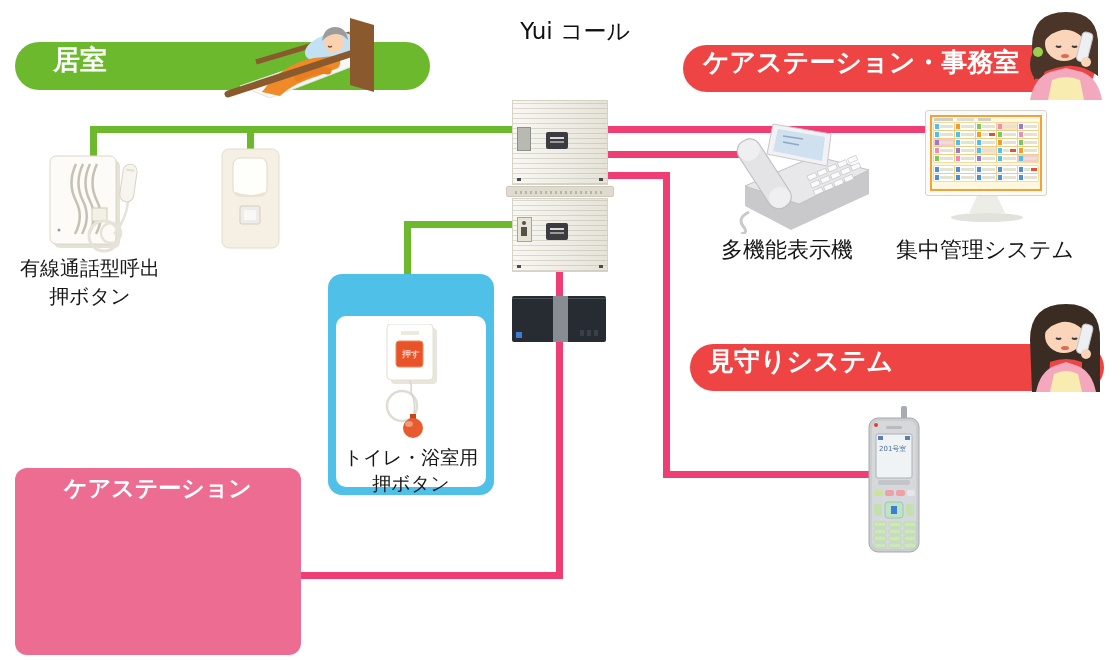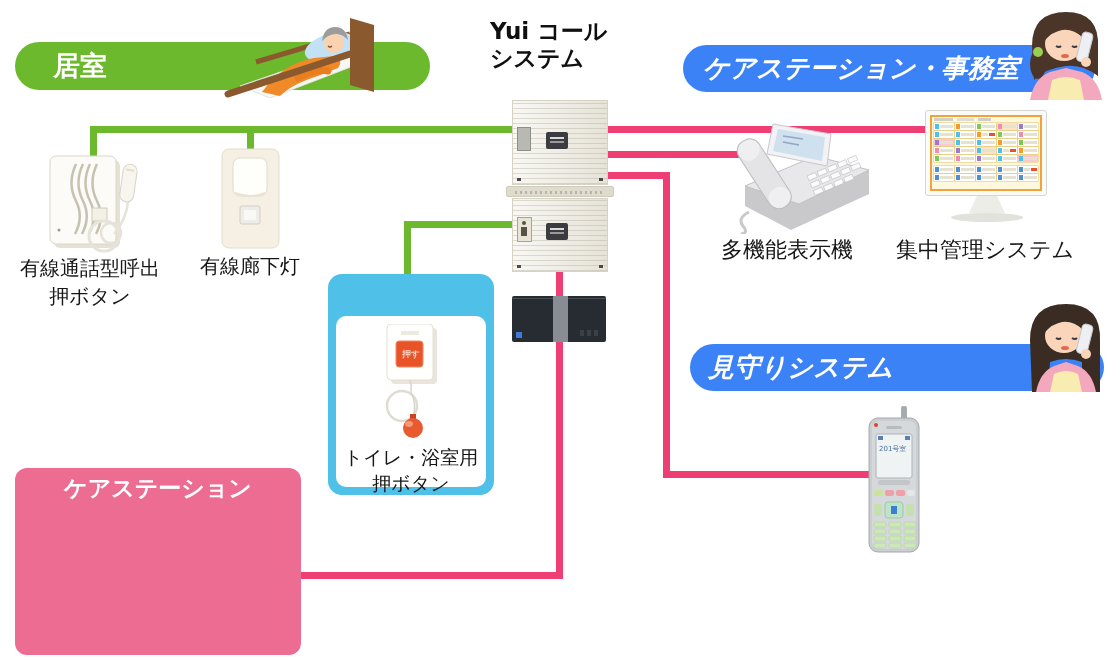--- a/index.html
+++ b/index.html
@@ -3,30 +3,30 @@
 <meta charset="utf-8">
 <style>
   html,body{margin:0;padding:0;background:#fff;}
   #stage{position:relative;width:1120px;height:660px;background:#fff;overflow:hidden;
          font-family:"DejaVu Sans","Liberation Sans",sans-serif;color:#1b1b1b;}
   .abs{position:absolute;}
   .line{position:absolute;}
   .green{background:#6CB92E;}
   .pink{background:#EE3E73;}
   
-  .pill{position:absolute;border-radius:24px;color:#fff;font-weight:bold;display:flex;align-items:center;}
+  .pill{position:absolute;border-radius:24px;color:#fff;font-weight:bold;display:flex;align-items:flex-start;}
   .pill.green-bg{background:#6CB92E;}
-  .pill.pink-bg{background:#3b82f6;font-style:italic;}
+  .pill.pink-bg{background:#ef4444;}
   
   .secbox{position:absolute;border-radius:14px;}
   .secbox .sechead{position:absolute;top:0;left:0;right:0;height:42px;display:flex;align-items:center;justify-content:center;
                    color:#fff;font-weight:bold;font-size:23px;}
   .secbox .secinner{position:absolute;background:#fff;border-radius:10px;}
   .caption{position:absolute;text-align:center;font-size:20px;line-height:1.38;color:#161616;}
-  .title{position:absolute;text-align:left;font-weight:bold;font-size:23px;line-height:1.18;color:#101010;}
+  .title{position:absolute;text-align:right;font-weight:normal;font-size:23px;line-height:1.18;color:#101010;}
   
   .unit{position:absolute;left:512px;width:96px;border:1px solid #D6D2C4;box-sizing:border-box;
         background:#EFECE1;
         background-image:repeating-linear-gradient(0deg, rgba(168,162,144,.35) 0 1px, transparent 1px 5px),
                          linear-gradient(90deg, rgba(255,255,255,.6), rgba(0,0,0,.04));}
   .unit .logo{position:absolute;left:33px;top:31px;width:22px;height:17px;background:#3B3B40;border-radius:2px;}
   .unit .logo::after{content:"";position:absolute;left:4px;top:5px;width:14px;height:2px;background:#DADADA;box-shadow:0 4px 0 #9a9a9a;}
   .unit .foot{position:absolute;bottom:3px;width:4px;height:3px;background:#4a4a48;}
   .tray{position:absolute;left:506px;top:186px;width:108px;height:11px;background:#DFDCCF;border:1px solid #CFCBBC;border-radius:2px;box-sizing:border-box;}
   .tray::after{content:"";position:absolute;left:8px;right:8px;top:4px;height:3px;
@@ -109,27 +109,23 @@
     <div>押ボタン</div>
   </div>
 
   <svg class="abs" style="left:221px;top:148px;" width="60" height="102" viewBox="0 0 60 102">
     <rect x="1" y="1" width="57" height="99" rx="7" fill="#F5F0E3" stroke="#E2DCCB"></rect>
     <rect x="12" y="10" width="34" height="38" rx="7" fill="#FEFEFB" stroke="#DFDACB"></rect>
     <path d="M14,45 q16,6 30,0" stroke="#E8E3D4" stroke-width="2" fill="none"></path>
     <rect x="19" y="58" width="20" height="18" rx="2" fill="#EDECE8" stroke="#D2CEC2"></rect>
     <rect x="23" y="62" width="12" height="10" fill="#F8F8F6"></rect>
   </svg>
-  <div class="caption" style="left:180px;top:253px;width:140px;">
-    <div>有線廊下灯</div>
-  </div>
 
   <div class="title" style="left:490px;top:18px;width:140px;">
     <div>Yui コール</div>
-    <div>システム</div>
   </div>
 
   <div class="unit" style="top:100px;height:85px;">
     <div class="abs" style="left:4px;top:26px;width:12px;height:22px;background:#B9B9B3;border:1px solid #8F8F89;"></div>
     <div class="logo"></div>
     <div class="foot" style="left:4px;"></div>
       <div class="foot" style="right:4px;"></div>
   </div>
   <div class="tray"></div>
   <div class="unit" style="top:198px;height:74px;">

